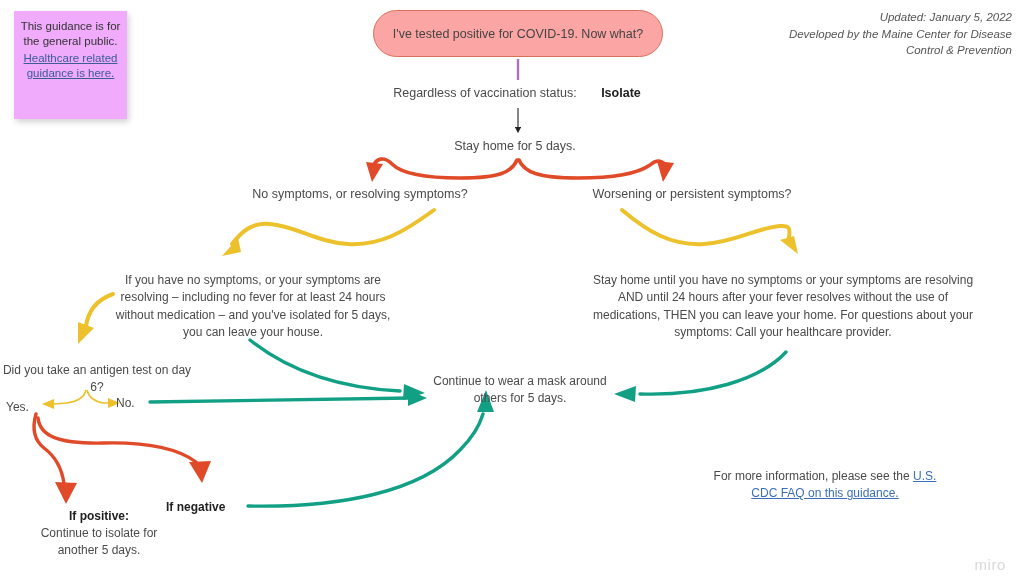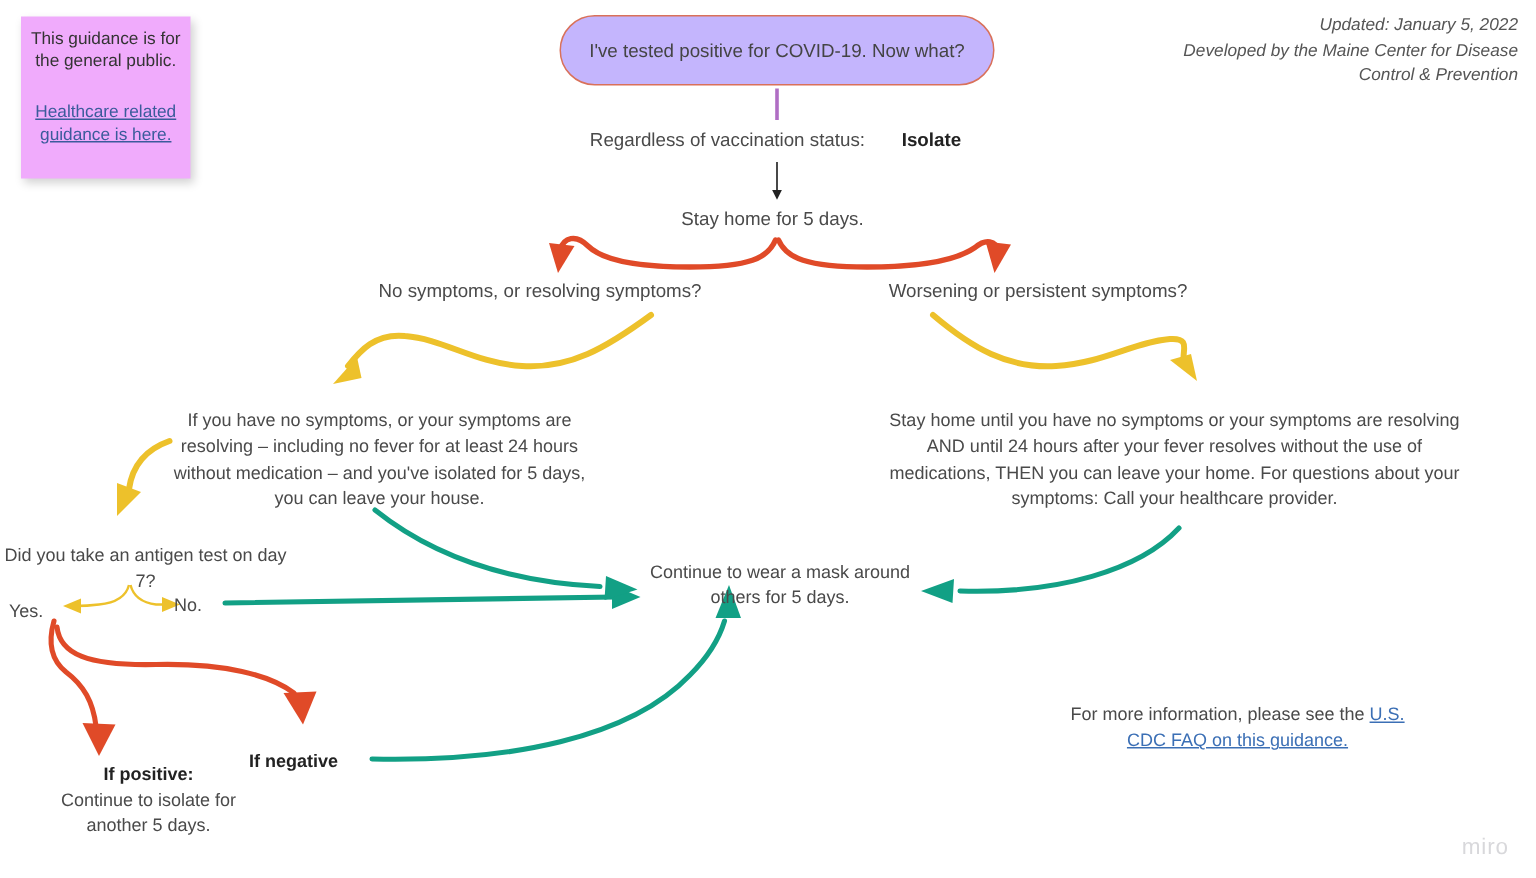--- a/index.html
+++ b/index.html
@@ -17,35 +17,35 @@
   .node{position:absolute;text-align:center;line-height:1.32;}
 
   
   .sticky{
     position:absolute;left:14px;top:11px;width:113px;height:108px;
     background:#f0abfc;
     box-shadow:2px 3px 6px rgba(0,0,0,.18);
     font-size:11.5px;line-height:1.33;color:#333;
     text-align:center;padding:8px 6px 0 6px;box-sizing:border-box;
   }
-  .sticky .link{color:#3b5b9b;text-decoration:underline;display:block;margin-top:18px;}
+  .sticky .link{color:#3b5b9b;text-decoration:underline;display:block;margin-top:1px;}
 
   
   .header{
     position:absolute;right:12px;top:9px;width:260px;
     text-align:right;font-style:italic;font-size:11.5px;
     line-height:1.45;color:#555;
   }
 
   
   .pill{
     position:absolute;left:373px;top:10px;width:290px;height:47px;
     border:1.6px solid #d9715a;border-radius:26px;
     display:flex;align-items:center;justify-content:center;
-    font-size:12.5px;color:#444;background:#c4b5fd;box-sizing:border-box;
+    font-size:12.5px;color:#444;background:#fca5a5;box-sizing:border-box;
   }
 
   .t-isolate{left:352px;top:85px;width:330px;font-size:12.5px;}
   .t-isolate b{color:#222;margin-left:21px;}
   .t-stayhome{left:400px;top:138px;width:230px;font-size:12.5px;}
   .t-nosym{left:215px;top:186px;width:290px;font-size:12.5px;}
   .t-worse{left:552px;top:186px;width:280px;font-size:12.5px;}
   .t-leftbody{left:108px;top:272px;width:290px;font-size:12px;line-height:1.45;}
   .t-rightbody{left:588px;top:272px;width:390px;font-size:12px;line-height:1.45;text-align:center;}
   .t-antigen{left:2px;top:362px;width:190px;font-size:12px;line-height:1.42;}
@@ -147,21 +147,21 @@
   </div>
 
   <div class="node t-stayhome">Stay home for 5 days.</div>
 
   <div class="node t-nosym">No symptoms, or resolving symptoms?</div>
   <div class="node t-worse">Worsening or persistent symptoms?</div>
 
   <div class="node t-leftbody">If you have no symptoms, or your symptoms are resolving – including no fever for at least 24 hours without medication – and you've isolated for 5 days, you can leave your house.</div>
   <div class="node t-rightbody">Stay home until you have no symptoms or your symptoms are resolving AND until 24 hours after your fever resolves without the use of medications, THEN you can leave your home. For questions about your symptoms: Call your healthcare provider.</div>
 
-  <div class="node t-antigen">Did you take an antigen test on day 7?</div>
+  <div class="node t-antigen">Did you take an antigen test on day 6?</div>
   <div class="node t-yes">Yes.</div>
   <div class="node t-no">No.</div>
 
   <div class="node t-mask">Continue to wear a mask around others for 5 days.</div>
 
   <div class="node t-positive">
     <b>If positive:</b><br>
     <span>Continue to isolate for another 5 days.</span>
   </div>
 

